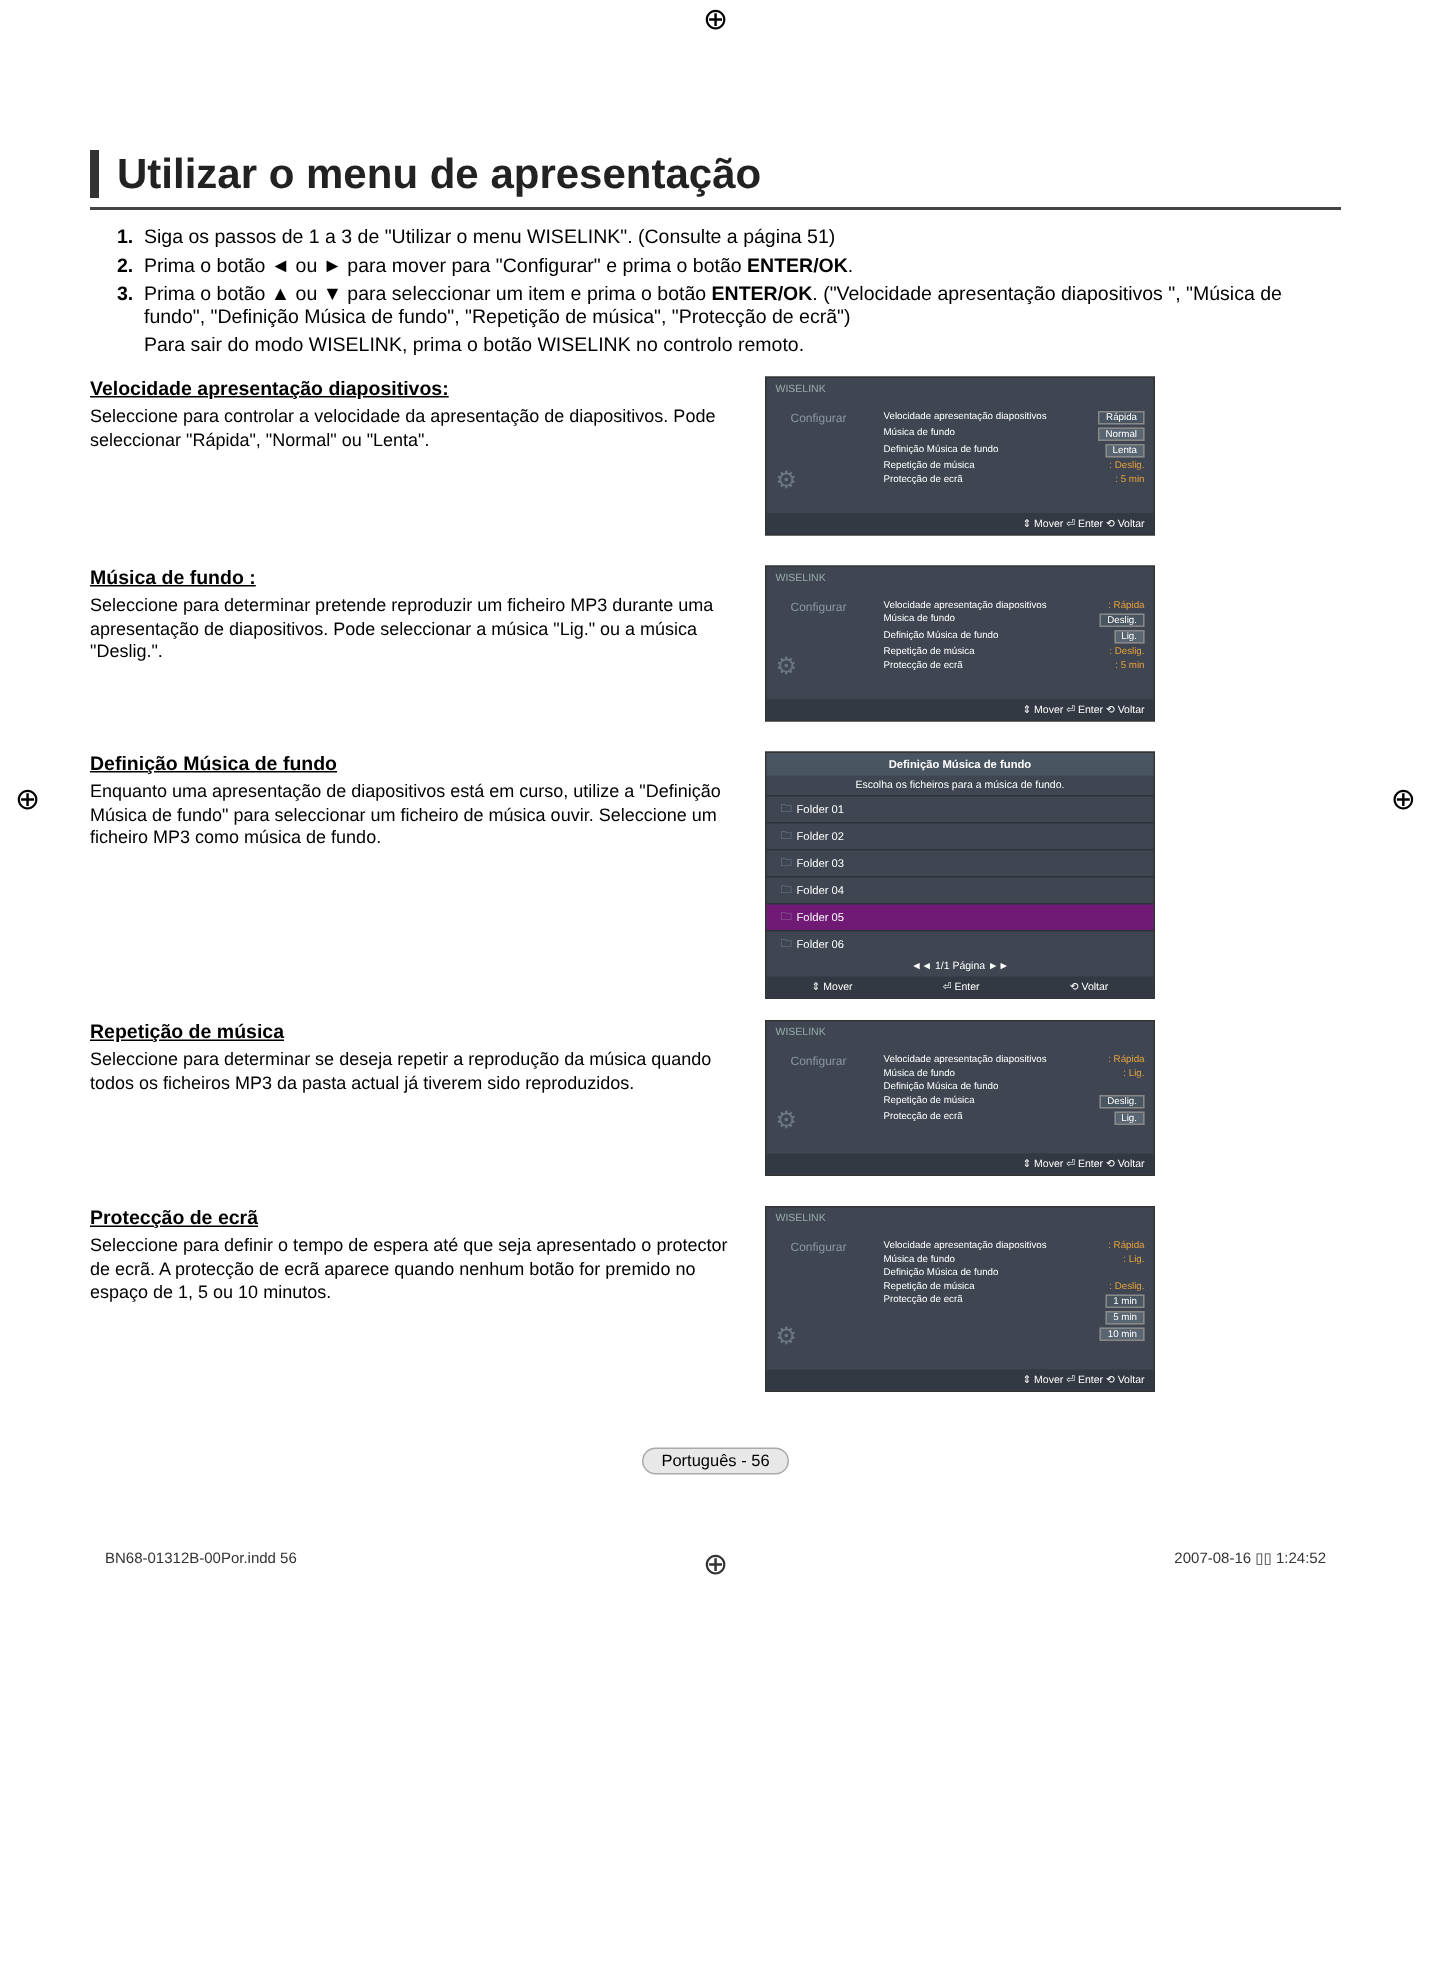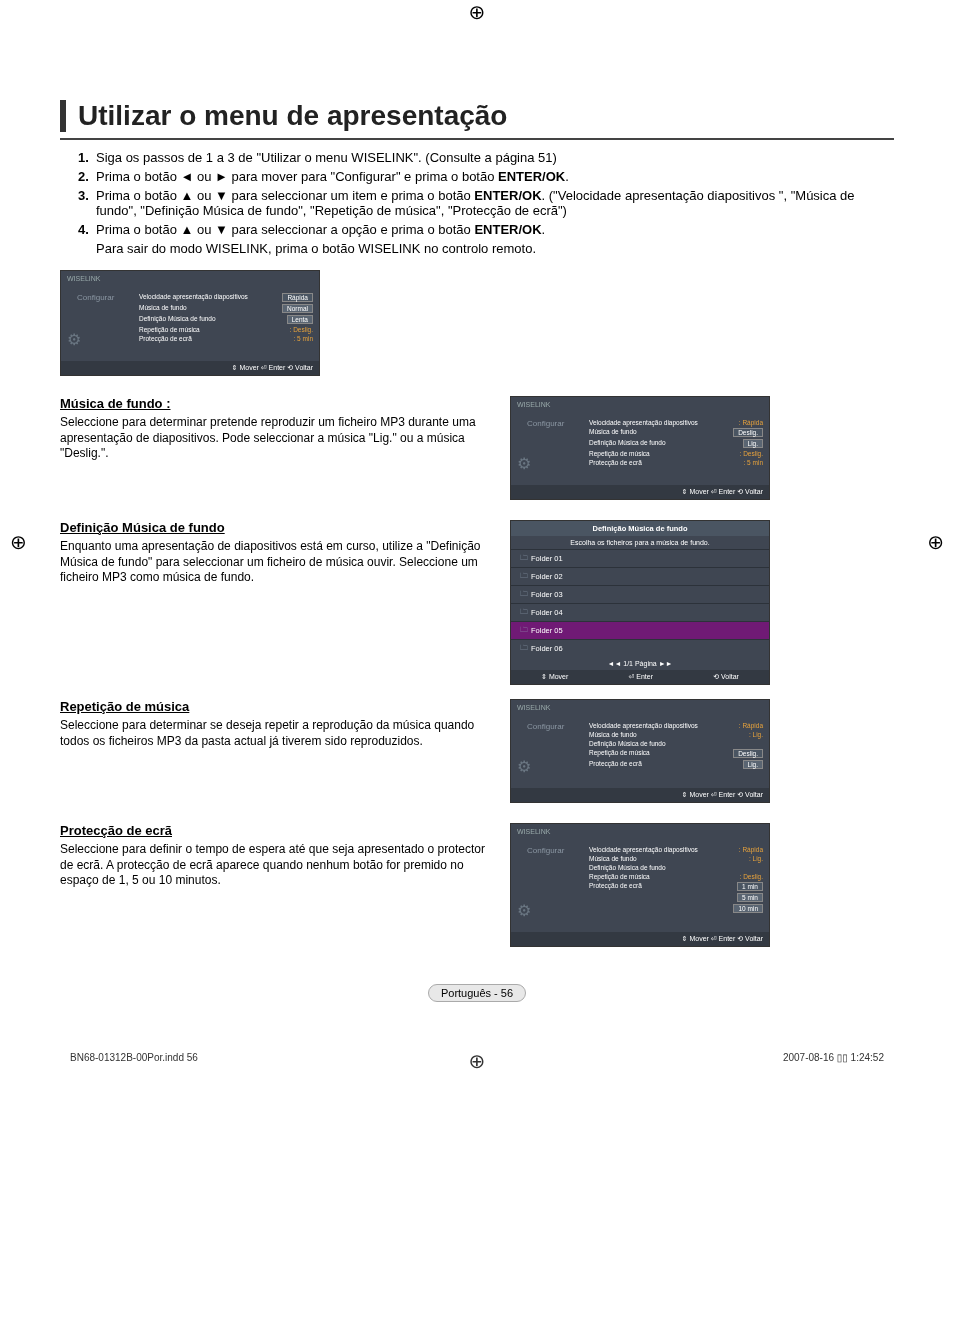--- a/index.html
+++ b/index.html
@@ -56,24 +56,27 @@
 
   <div class="title-wrap">
     <h1 class="title">Utilizar o menu de apresentação</h1>
   </div>
   <hr class="hr">
 
 
   <p class="step"><span class="num">1.</span><span>Siga os passos de 1 a 3 de "Utilizar o menu WISELINK". (Consulte a página 51)</span></p>
   <p class="step"><span class="num">2.</span><span>Prima o botão ◄ ou ► para mover para "Configurar" e prima o botão </span><span class="b">ENTER/OK</span><span>.</span></p>
   <p class="step"><span class="num">3.</span><span>Prima o botão ▲ ou ▼ para seleccionar um item e prima o botão </span><span class="b">ENTER/OK</span><span>. ("Velocidade apresentação diapositivos ", "Música de fundo", "Definição Música de fundo", "Repetição de música", "Protecção de ecrã")</span></p>
-  <p class="step"><span class="num">4.</span><span>Prima o botão ▲ ou ▼ para seleccionar a opção e prima o botão </span><span class="b">ENTER/OK</span><span>.</span></p>
   <p class="cont"><span>Para sair do modo WISELINK, prima o botão </span><span class="b">WISELINK</span><span> no controlo remoto.</span></p>
 
   <div class="section-row">
+    <div class="left-col">
+      <p class="sec-title">Velocidade apresentação diapositivos:</p>
+      <p class="sec-text">Seleccione para controlar a velocidade da apresentação de diapositivos. Pode seleccionar "Rápida", "Normal" ou "Lenta".</p>
+    </div>
     <div class="right-col">
       <div class="screen">
         <div class="screen-hdr">WISELINK</div>
         <div class="screen-side">Configurar</div>
         <div class="gear">⚙</div>
         <div class="settings">
           <div class="srow">
               <span class="lab">Velocidade apresentação diapositivos</span>
               <span><span class="sel-box active">Rápida</span></span>
             </div>

